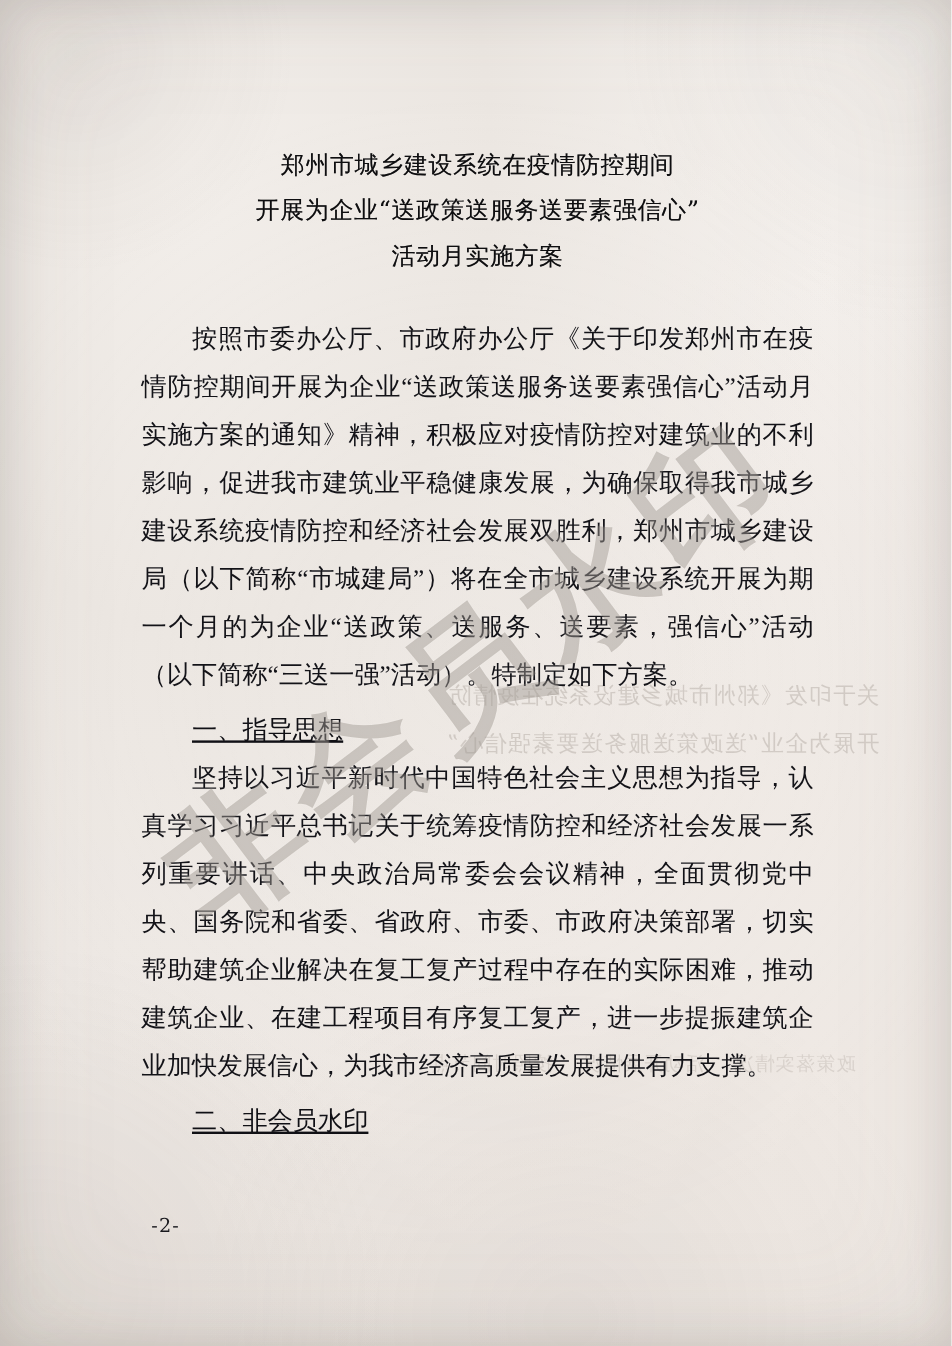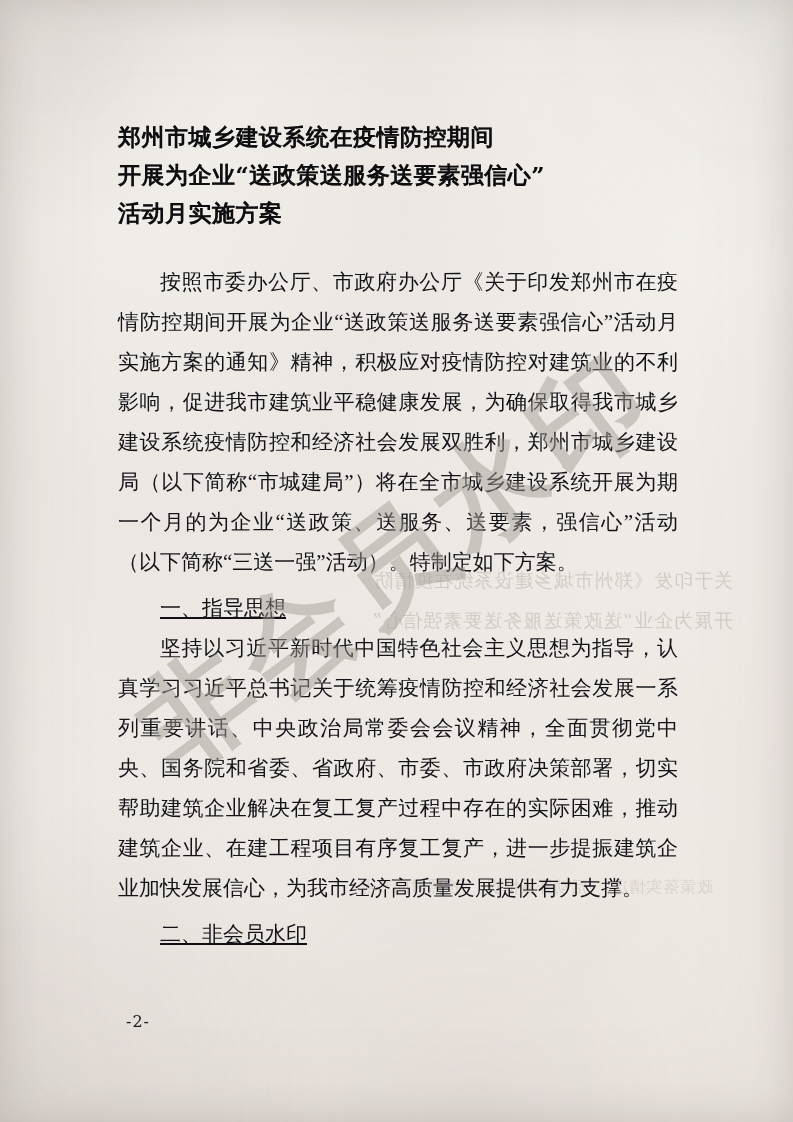--- a/index.html
+++ b/index.html
@@ -103,23 +103,23 @@
   
   .content {
     position: absolute;
     left: 118px;
     top: 118px;
     width: 560px;
     color: #17171a;
   }
 
   .doc-title {
-    text-align: left;
-    font-weight: 700;
-    font-size: 23px;
+    text-align: center;
+    font-weight: 400;
+    font-size: 20px;
     line-height: 38px;
     letter-spacing: 0.5px;
     margin: 0 0 30px 0;
     color: #101012;
     white-space: pre-line;
     text-shadow: 0 0 0.4px rgba(0,0,0,0.5);
   }
 
   .para {
     font-size: 21px;

